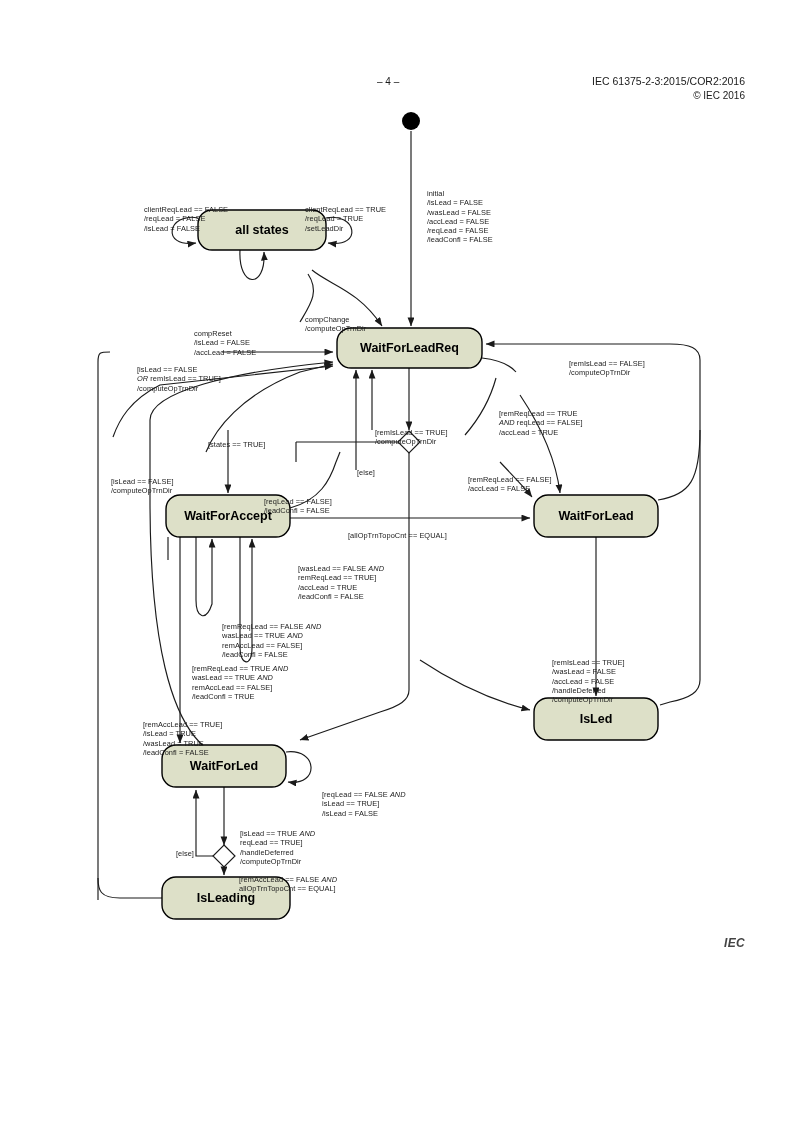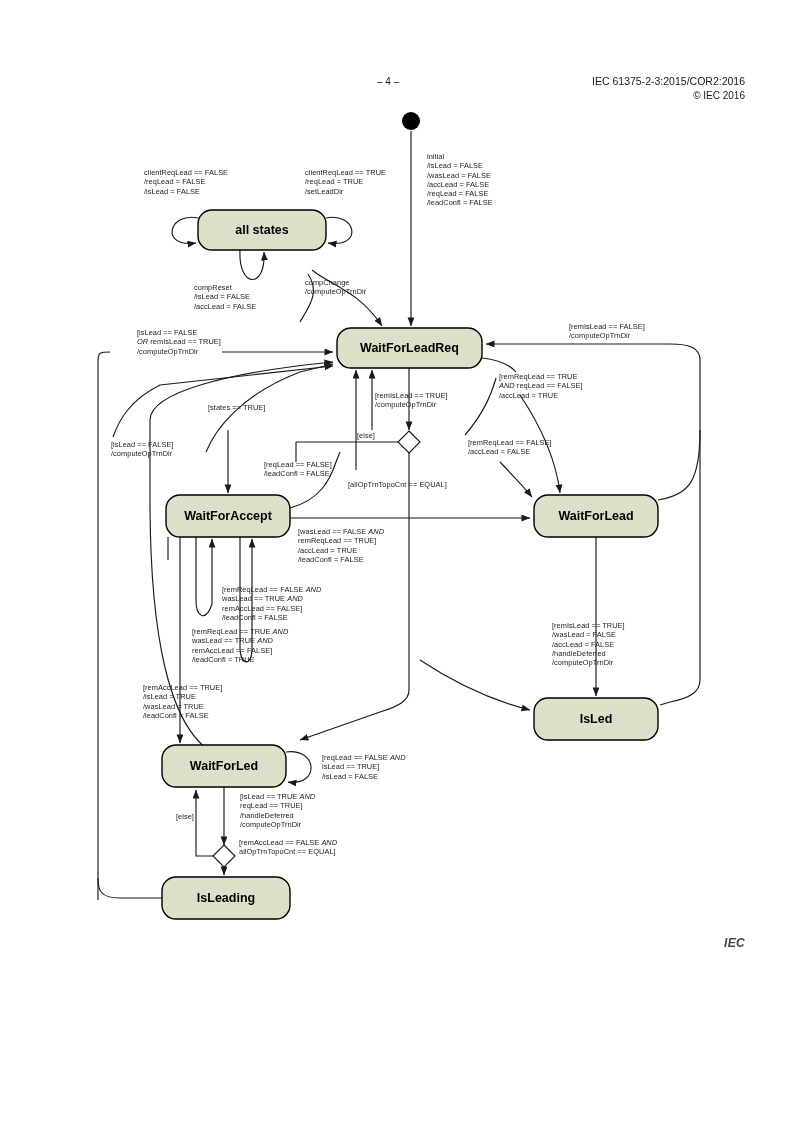--- a/index.html
+++ b/index.html
@@ -13,21 +13,21 @@
   #iecmark{position:absolute;right:48px;top:936px;font-size:12px;font-style:italic;
            font-weight:bold;color:#444;letter-spacing:.3px;}
   svg{position:absolute;left:0;top:0;}
   .state-box{fill:#dde0c8;stroke:#000;stroke-width:1.4;}
   .state-label{font-family:"Liberation Sans","DejaVu Sans",sans-serif;
                font-size:12.5px;font-weight:bold;fill:#000;text-anchor:middle;}
   .edge{fill:none;stroke:#1a1a1a;stroke-width:1.15;}
   .diamond{fill:#ffffff;stroke:#1a1a1a;stroke-width:1.15;}
   .init-dot{fill:#000;}
   .lbl{position:absolute;font-size:7.4px;line-height:9.3px;color:#1a1a1a;
-       white-space:pre;letter-spacing:0.05px;}
+       white-space:pre;letter-spacing:0.05px;margin-top:37px;}
   .lbl i{}
 </style>
 </head>
 <body>
 
 <div id="page">
 
   <div class="hdr" id="pageno">– 4 –</div>
   <div class="hdr" id="stdref">IEC 61375-2-3:2015/COR2:2016</div>
   <div class="hdr" id="copy">© IEC 2016</div>
@@ -140,28 +140,28 @@
     <g>
       <rect class="state-box" x="162" y="877" width="128" height="42" rx="14" ry="14"></rect>
       <text class="state-label" x="226" y="902">IsLeading</text>
     </g>
   </svg>
 
   <div id="labels">
       <div class="lbl" style="left: 427px; top: 152px;">initial<br>/isLead = FALSE<br>/wasLead = FALSE<br>/accLead = FALSE<br>/reqLead = FALSE<br>/leadConfl = FALSE</div>
       <div class="lbl" style="left: 144px; top: 168px;">clientReqLead == FALSE<br>/reqLead = FALSE<br>/isLead = FALSE</div>
       <div class="lbl" style="left: 305px; top: 168px;">clientReqLead == TRUE<br>/reqLead = TRUE<br>/setLeadDir</div>
-      <div class="lbl" style="left: 194px; top: 283px;">compReset<br>/isLead = FALSE<br>/accLead = FALSE</div>
+      <div class="lbl" style="left: 194px; top: 292px;">compReset<br>/isLead = FALSE<br>/accLead = FALSE</div>
       <div class="lbl" style="left: 305px; top: 278px;">compChange<br>/computeOpTrnDir</div>
       <div class="lbl" style="left: 137px; top: 328px;">[isLead == FALSE<br><i>OR</i> remIsLead == TRUE]<br>/computeOpTrnDir</div>
       <div class="lbl" style="left: 111px; top: 440px;">[isLead == FALSE]<br>/computeOpTrnDir</div>
       <div class="lbl" style="left: 208px; top: 403px;">[states == TRUE]</div>
       <div class="lbl" style="left: 375px; top: 391px;">[remIsLead == TRUE]<br>/computeOpTrnDir</div>
       <div class="lbl" style="left: 357px; top: 431px;">[else]</div>
-      <div class="lbl" style="left: 348px; top: 480px;">[allOpTrnTopoCnt == EQUAL]</div>
+      <div class="lbl" style="left: 348px; top: 494px;">[allOpTrnTopoCnt == EQUAL]</div>
       <div class="lbl" style="left: 264px; top: 460px;">[reqLead == FALSE]<br>/leadConfl = FALSE</div>
       <div class="lbl" style="left: 499px; top: 372px;">[remReqLead == TRUE<br><i>AND</i> reqLead == FALSE]<br>/accLead = TRUE</div>
       <div class="lbl" style="left: 569px; top: 322px;">[remIsLead == FALSE]<br>/computeOpTrnDir</div>
       <div class="lbl" style="left: 468px; top: 438px;">[remReqLead == FALSE]<br>/accLead = FALSE</div>
       <div class="lbl" style="left: 298px; top: 527px;">[wasLead == FALSE <i>AND</i><br>remReqLead == TRUE]<br>/accLead = TRUE<br>/leadConfl = FALSE</div>
       <div class="lbl" style="left: 222px; top: 585px;">[remReqLead == FALSE <i>AND</i><br>wasLead == TRUE <i>AND</i><br>remAccLead == FALSE]<br>/leadConfl = FALSE</div>
       <div class="lbl" style="left: 192px; top: 627px;">[remReqLead == TRUE <i>AND</i><br>wasLead == TRUE <i>AND</i><br>remAccLead == FALSE]<br>/leadConfl = TRUE</div>
       <div class="lbl" style="left: 143px; top: 683px;">[remAccLead == TRUE]<br>/isLead = TRUE<br>/wasLead = TRUE<br>/leadConfl = FALSE</div>
       <div class="lbl" style="left: 552px; top: 621px;">[remIsLead == TRUE]<br>/wasLead = FALSE<br>/accLead = FALSE<br>/handleDeferred<br>/computeOpTrnDir</div>
       <div class="lbl" style="left: 322px; top: 753px;">[reqLead == FALSE <i>AND</i><br>isLead == TRUE]<br>/isLead = FALSE</div>

